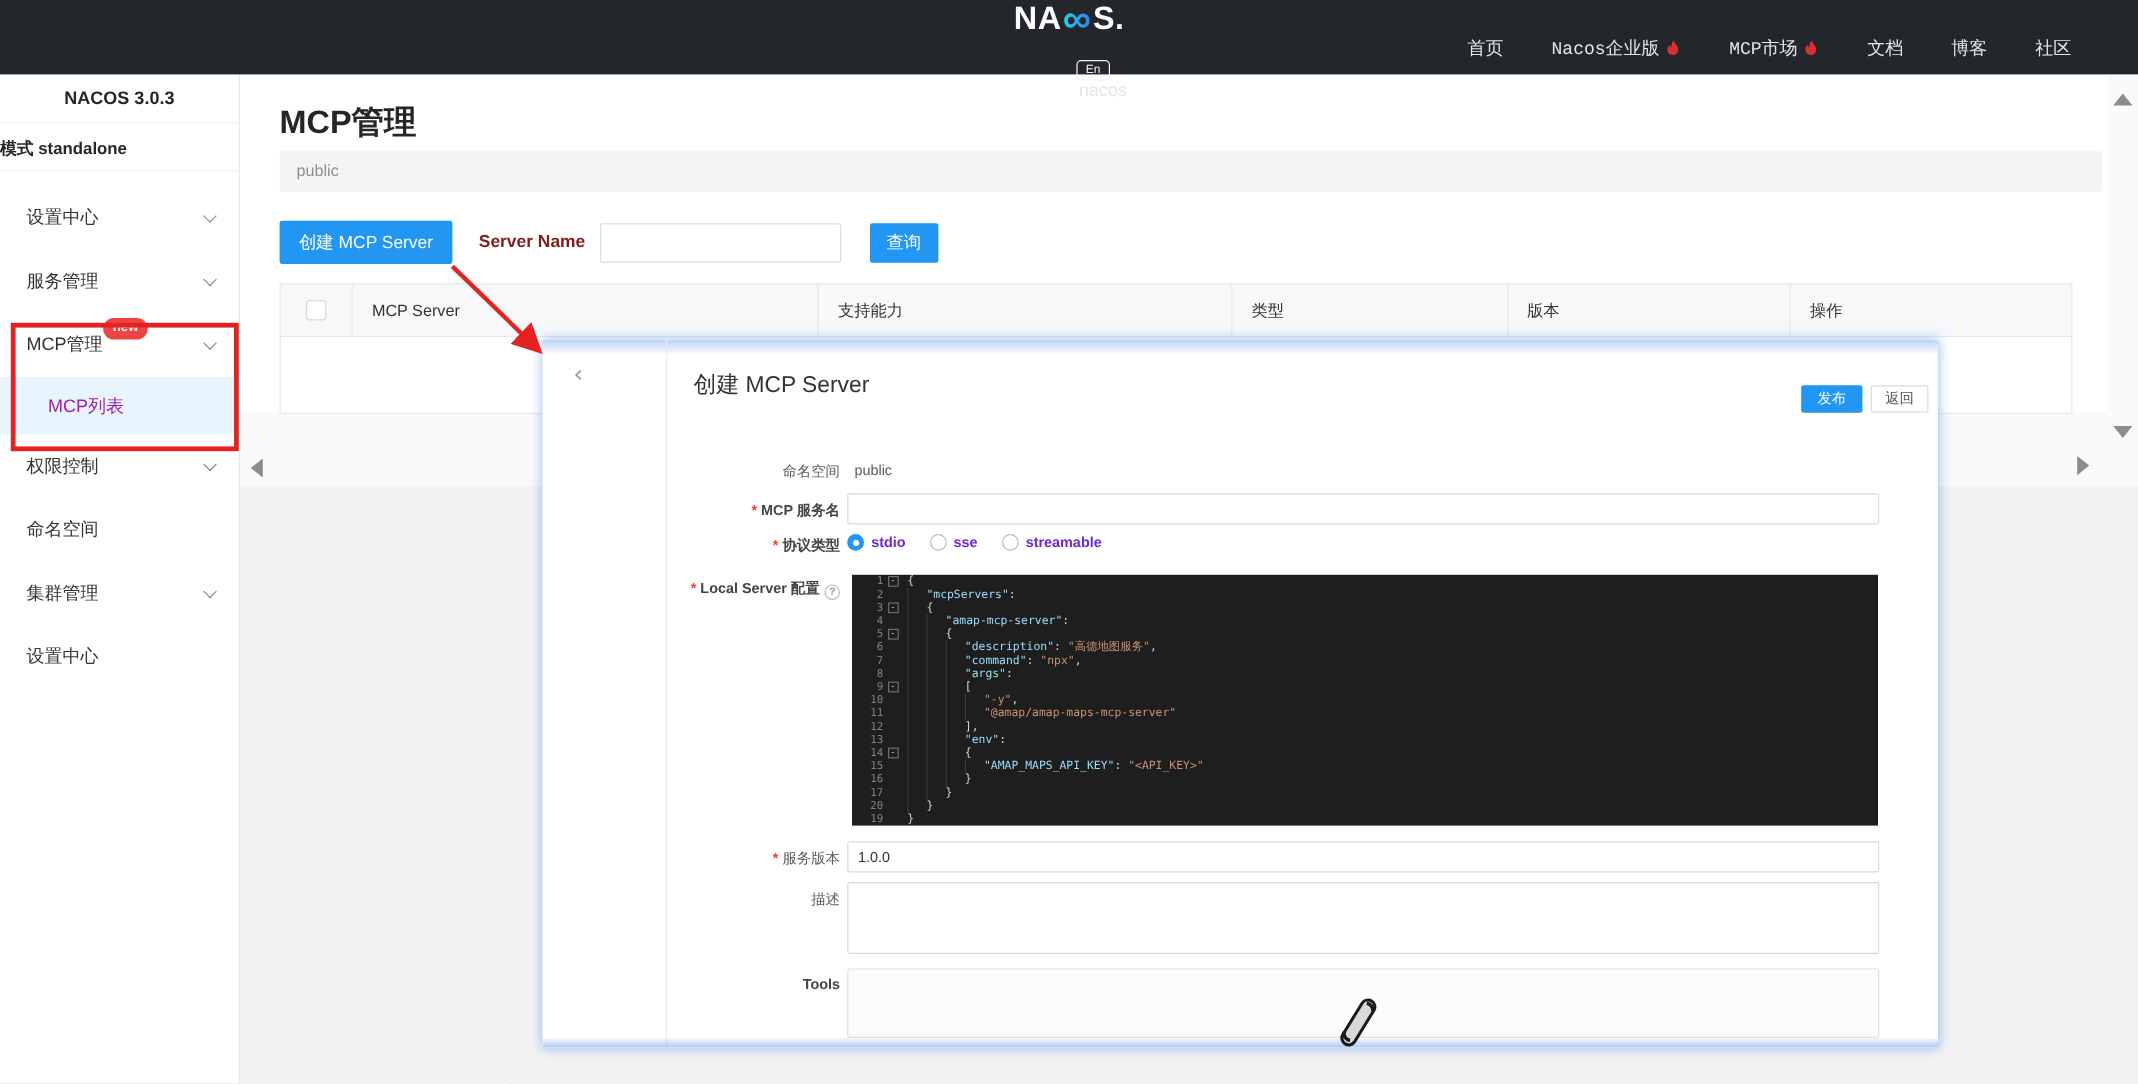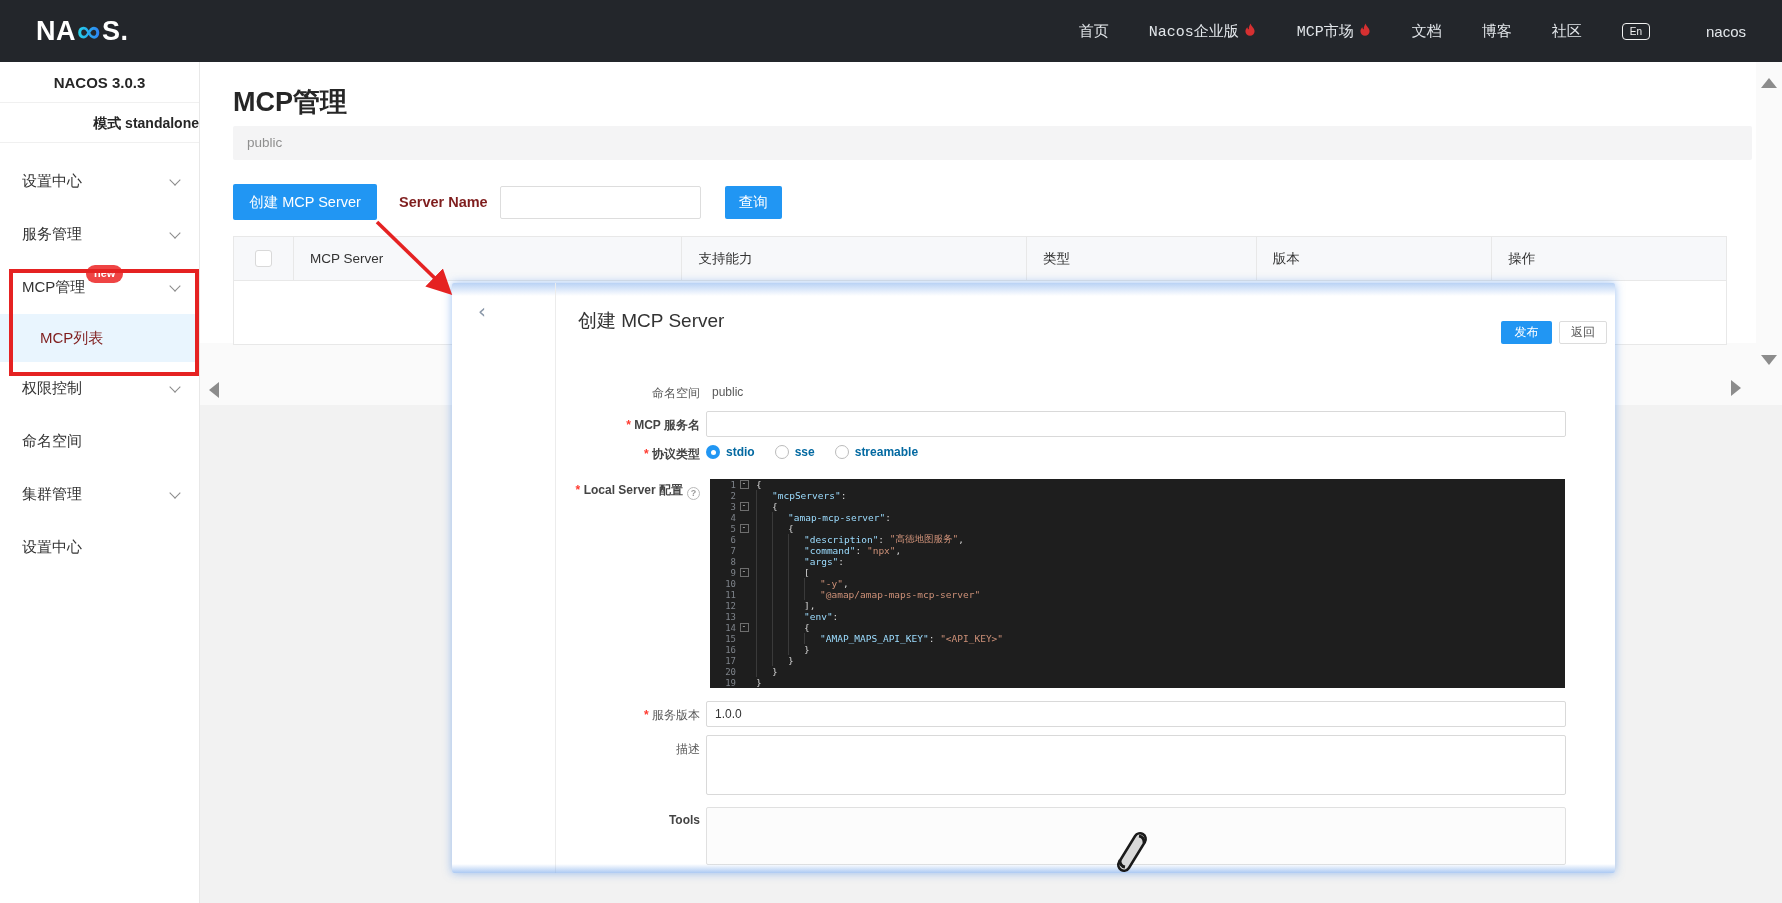--- a/index.html
+++ b/index.html
@@ -2,39 +2,39 @@
 <html><head>
 <meta charset="utf-8">
 <style>
   * { margin:0; padding:0; box-sizing:border-box; }
   html,body { background:#e9e9e9; }
   .screen{
     position:relative; width:1782px; height:903px; overflow:hidden;
     background:#f2f2f2; font-family:"Liberation Sans","DejaVu Sans",sans-serif;
   }
   
-  .navbar{position:absolute;left:0;top:0;right:0;height:62px;background:#23262b;display:flex;align-items:center;padding:0 36px;z-index:30;}
+  .navbar{position:absolute;left:0;top:0;right:0;height:62px;background:#23262b;display:flex;align-items:center;padding:0 56px;z-index:30;flex-direction:column;}
   .logo{display:flex;align-items:center;color:#fff;font-weight:bold;font-size:27px;letter-spacing:.5px;cursor:pointer;}
   .logo .inf{font-size:33px;line-height:26px;margin:0 1px;background:linear-gradient(90deg,#23d6e8,#2f7bf5);-webkit-background-clip:text;background-clip:text;color:transparent;font-weight:bold;}
   .nav-menu{margin-left:auto;display:flex;align-items:center;gap:40px;}
   .nav-item{display:flex;align-items:center;gap:4px;color:#e2e6ea;font-size:15px;cursor:pointer;white-space:nowrap;font-family:Liberation Mono, monospace;}
   .flame{width:14px;height:16px;display:inline-block;}
   .lang-badge{border:1px solid #f2f2f2;border-radius:4px;color:#f2f2f2;font-size:10px;padding:2px 7px;cursor:pointer;}
   .nav-user{color:#e2e6ea;font-size:15px;cursor:pointer;}
   
   .sidebar{position:absolute;left:0;top:62px;width:200px;bottom:0;background:#fff;border-right:1px solid #e8e8e8;z-index:20;}
   .s-version{height:41px;line-height:41px;text-align:center;font-weight:bold;font-size:15px;color:#262626;border-bottom:1px solid #f0f0f0;}
-  .s-mode{height:40px;line-height:40px;text-align:right;font-weight:bold;font-size:14px;color:#262626;border-bottom:1px solid #f0f0f0;}
+  .s-mode{height:40px;line-height:40px;text-align:left;font-weight:bold;font-size:14px;color:#262626;border-bottom:1px solid #f0f0f0;}
   .side-menu{padding-top:12px;}
   .side-item{height:53px;display:flex;align-items:center;padding:0 20px 0 22px;font-size:15px;color:#333;cursor:pointer;position:relative;}
   .side-label{position:relative;}
   .badge-new{position:absolute;right:-38px;top:-13px;background:#ef4444;color:#fff;font-size:11px;font-weight:bold;line-height:1;padding:3px 8px 4px;border-radius:9px;}
   .chev{margin-left:auto;width:8px;height:8px;border-right:1.6px solid #8a8a8a;border-bottom:1.6px solid #8a8a8a;transform:rotate(45deg);margin-top:-4px;}
   .side-sub{background:#e9f5fe;}
-  .sub-item{height:48px;display:flex;align-items:center;padding-left:40px;font-size:15px;color:#7f1d1d;cursor:pointer;}
+  .sub-item{height:48px;display:flex;align-items:center;padding-left:40px;font-size:15px;color:#a21caf;cursor:pointer;}
   
   .main{position:absolute;left:200px;top:62px;right:0;bottom:0;background:#f2f2f2;}
   .main-white{position:absolute;left:0;top:0;right:0;height:281px;background:#fff;}
   .main-band{position:absolute;left:0;top:281px;right:0;height:62px;background:#fafafa;}
   .page-title{position:absolute;left:33px;top:22px;font-size:27px;font-weight:bold;color:#262626;}
   .ns-bar{position:absolute;left:33px;top:64px;right:30px;height:34px;background:#f4f4f5;border-radius:2px;line-height:34px;padding:0 14px;font-size:13.5px;color:#8f8f8f;cursor:pointer;}
   .tool-row{position:absolute;left:33px;top:122px;height:36px;display:flex;align-items:center;}
   .btn{display:flex;align-items:center;justify-content:center;border-radius:2px;cursor:pointer;white-space:nowrap;}
   .btn-create{width:144px;height:36px;background:#2196f3;color:#fff;font-size:14.5px;}
   .sn-label{margin-left:22px;font-size:14.5px;font-weight:bold;color:#7f1d1d;}
@@ -68,21 +68,21 @@
   .f-label.b{font-weight:bold;color:#444;}
   .req::before{content:"* ";color:#ff3b30;font-weight:bold;}
   .f-val{position:absolute;font-size:12px;color:#595959;}
   .f-input{position:absolute;left:254px;width:860px;height:26px;border:1px solid #d9d9d9;border-radius:2px;font-size:12px;color:#333;padding:0 8px;outline:none;background:#fff;}
   .f-textarea{position:absolute;left:254px;width:860px;height:60px;border:1px solid #d9d9d9;border-radius:2px;background:#fff;resize:none;outline:none;font-size:12px;padding:6px 8px;font-family:inherit;}
   .tools-panel{position:absolute;left:254px;width:860px;height:58px;border:1px solid #e0e0e0;border-radius:2px;background:#fcfcfc;}
   .radio-row{position:absolute;left:254px;display:flex;align-items:center;height:16px;}
   .radio{width:14px;height:14px;border-radius:50%;border:1px solid #bbb;background:#fff;position:relative;cursor:pointer;flex:none;}
   .radio.on{border:none;background:#2196f3;}
   .radio.on::after{content:"";position:absolute;left:4.5px;top:4.5px;width:5px;height:5px;border-radius:50%;background:#fff;}
-  .radio-label{font-size:12px;font-weight:bold;color:#0369a1;margin:0 20px 0 6px;cursor:pointer;}
+  .radio-label{font-size:12px;font-weight:bold;color:#6d28d9;margin:0 20px 0 6px;cursor:pointer;}
   .help{display:inline-block;width:13px;height:13px;border:1px solid #b9b9b9;border-radius:50%;color:#9a9a9a;font-size:9px;line-height:11px;text-align:center;margin-left:4px;vertical-align:-2px;cursor:pointer;}
   
   .editor{position:absolute;left:258px;top:196px;width:855px;height:209px;background:#1e1e1e;overflow:hidden;font-family:"DejaVu Sans Mono",monospace;cursor:text;}
   .cl{height:11px;display:flex;align-items:center;white-space:pre;}
   .ln{width:26px;flex:none;text-align:right;color:#7e838a;font-size:9px;}
   .foldc{width:16px;flex:none;display:flex;justify-content:center;}
   .fold{width:9px;height:9px;border:1px solid #6e6e6e;background:#1e1e1e;color:#bdbdbd;font-size:8px;line-height:6px;text-align:center;}
   .fold::after{content:"-";}
   .code{flex:1;display:flex;align-items:center;height:11px;font-size:9.5px;padding-left:4px;}
   .g{display:inline-block;width:16px;height:11px;border-left:1px solid #3a3a3a;flex:none;}

